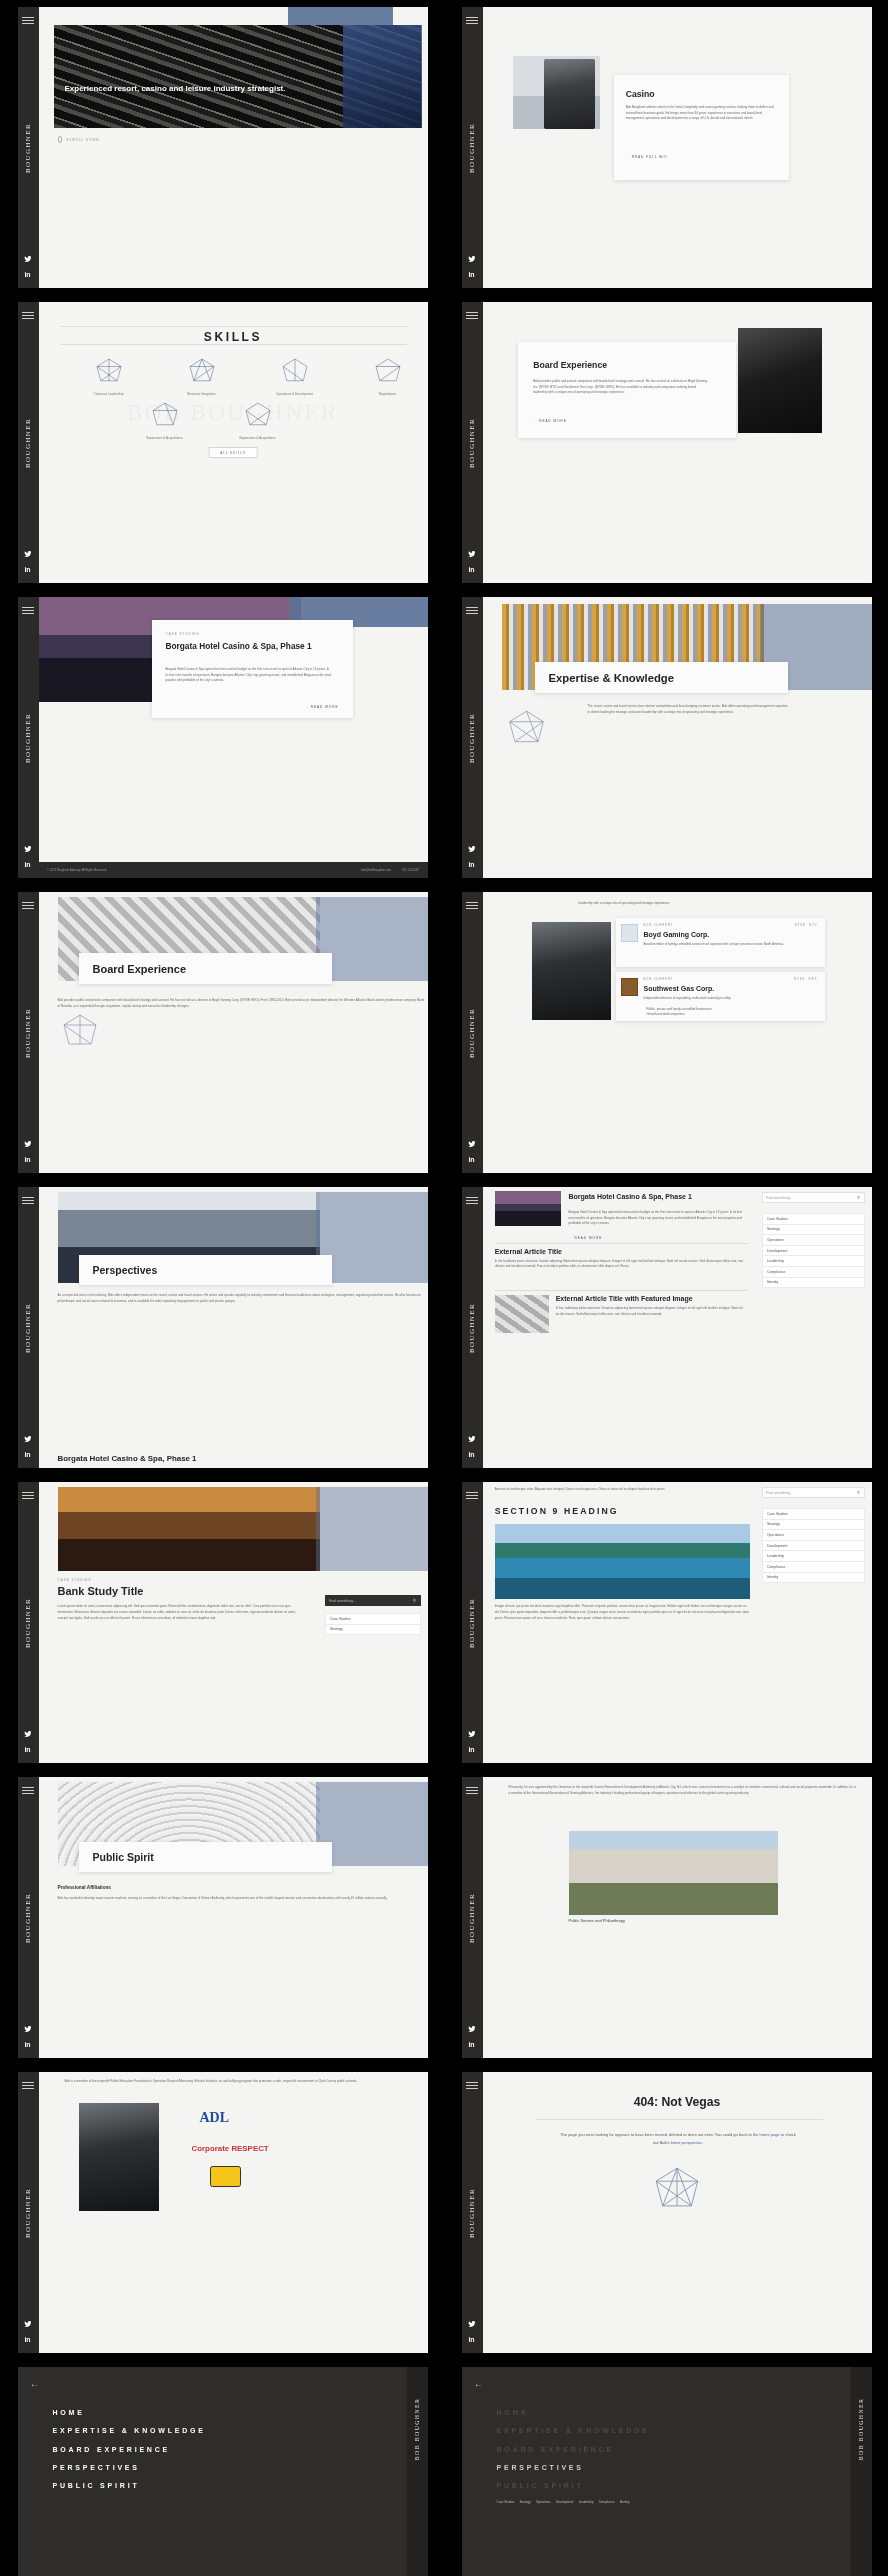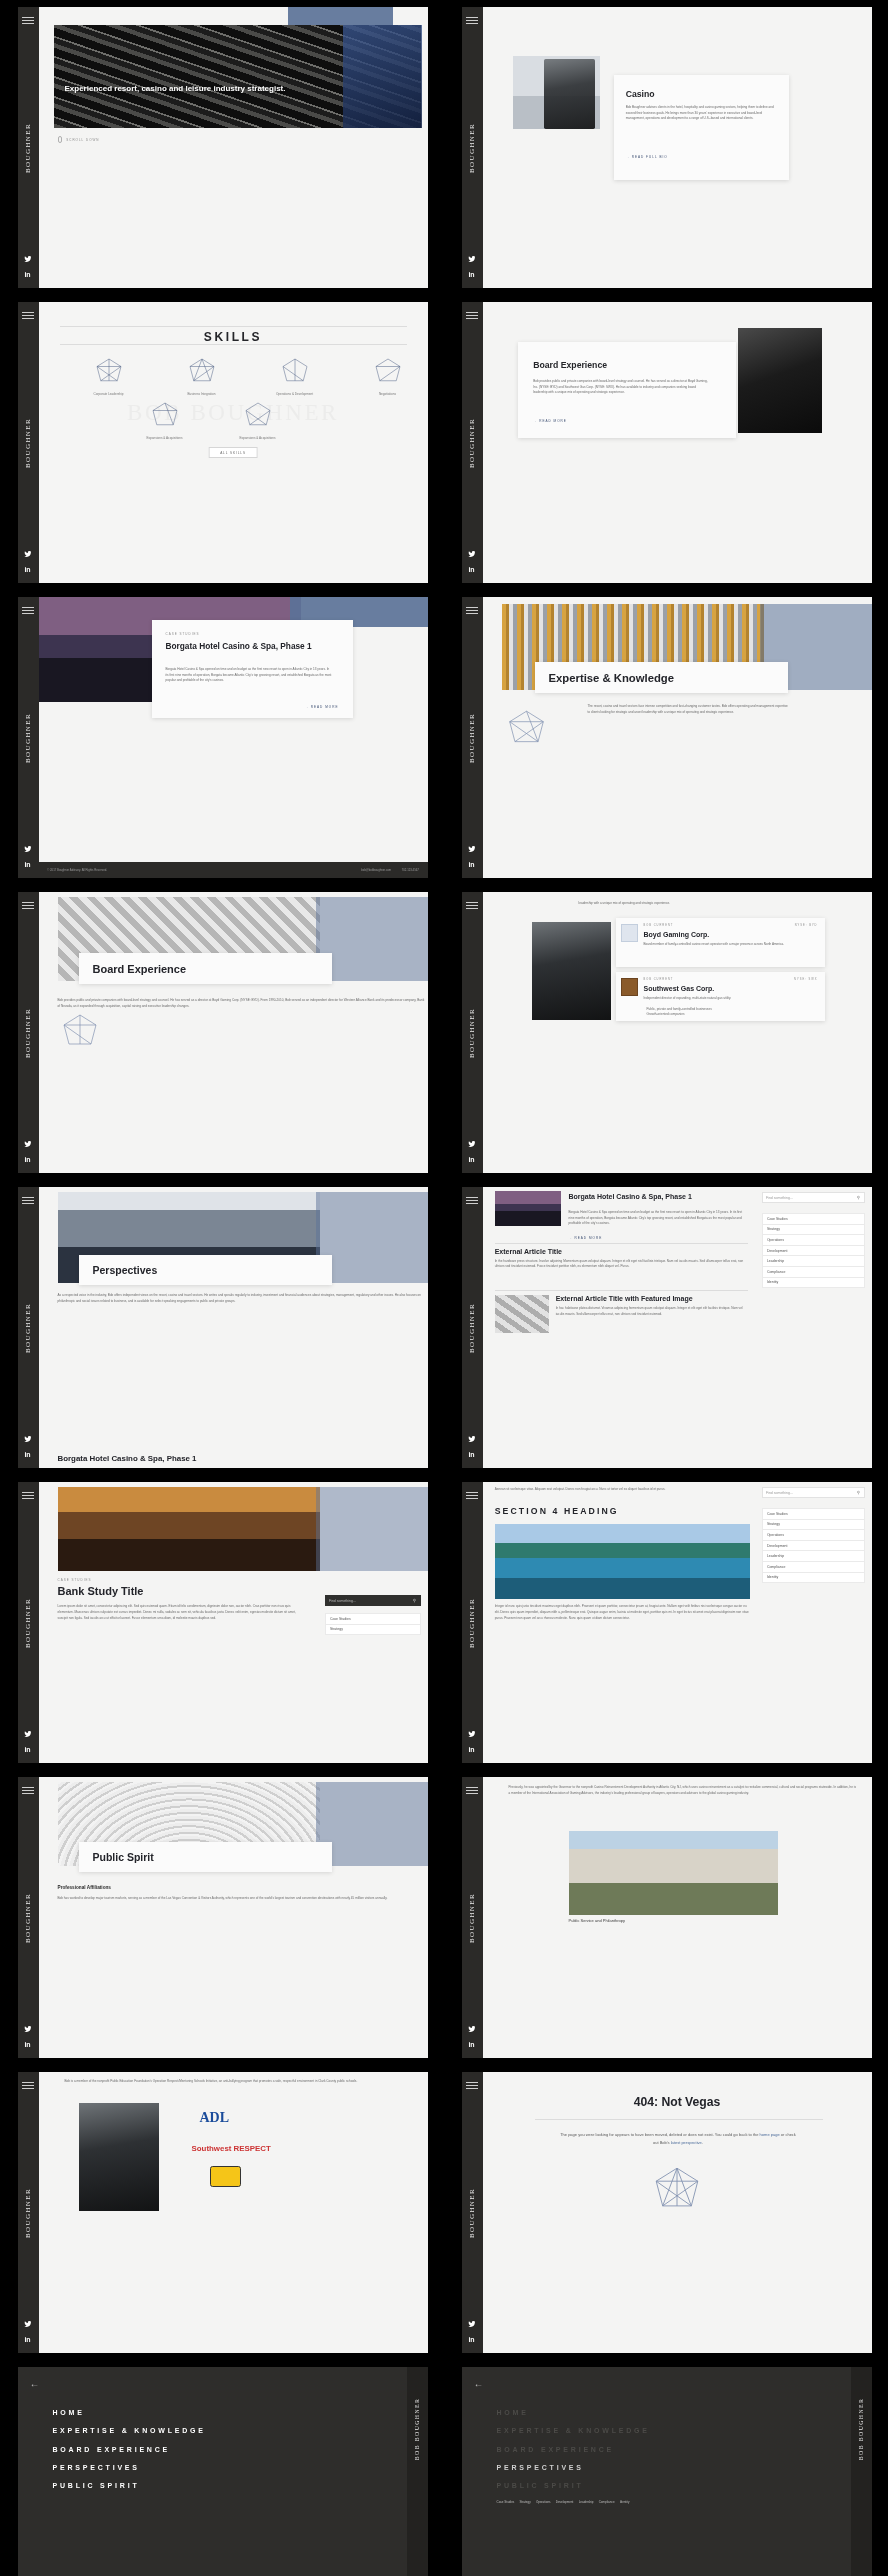--- a/index.html
+++ b/index.html
@@ -652,21 +652,21 @@
           <div class="sic">
               <svg viewBox="0 0 24 24">
                 <path d="M23 3a10.9 10.9 0 0 1-3.14 1.53A4.48 4.48 0 0 0 12 8v1A10.66 10.66 0 0 1 3 4s-4 9 5 13a11.64 11.64 0 0 1-7 2c9 5 20 0 20-11.5a4.5 4.5 0 0 0-.08-.83A7.72 7.72 0 0 0 23 3z"></path>
               </svg>
             </div>
           <div class="sic">in</div>
         </div>
       </div>
       <div class="canvas">
         <div class="tiny" style="position:absolute;left:12.2px;top:5.2px;width:253px;">Aenean sit scelerisque vitae. Aliquam erat volutpat. Donec non feugiat arcu. Nunc ut tortor vel ex aliquet faucibus id et purus.</div>
-        <div style="position:absolute;left:12.2px;top:24.4px;font-size:8.7px;font-weight:bold;letter-spacing:2.1px;color:#23242a;">SECTION 4 HEADING</div>
+        <div style="position:absolute;left:12.2px;top:24.4px;font-size:8.7px;font-weight:bold;letter-spacing:2.1px;color:#23242a;">SECTION 9 HEADING</div>
         <div class="photo img-pool" style="left:12.2px;top:42px;width:255px;height:75px;"></div>
         <div class="tiny" style="position:absolute;left:12.2px;top:122px;width:255px;line-height:1.9;">Integer id nunc quis justo tincidunt maximus eget dapibus nibh. Praesent et quam porttitor, consectetur ipsum at, feugiat ante. Nullam eget velit finibus nisi scelerisque congue auctor eu elit. Donec quis quam imperdiet, aliquam nibh a, pellentesque erat. Quisque augue enim, lacinia at molestie eget, porttitor quis mi. In eget lectus sit amet erat placerat dignissim non vitae purus. Praesent non quam vel arcu rhoncus molestie. Nunc quis quam ut diam dictum consectetur.</div>
 
         <div class="searchbox" style="right:7px;top:5.2px;width:103px;height:11.3px;">
           <span>Find something...</span>
           <span class="mag">⚲</span>
         </div>
         <div class="sidelist" style="right:7px;top:26px;width:103px;">
           <div>Case Studies</div>
           <div>Strategy</div>
@@ -751,21 +751,21 @@
                 <path d="M23 3a10.9 10.9 0 0 1-3.14 1.53A4.48 4.48 0 0 0 12 8v1A10.66 10.66 0 0 1 3 4s-4 9 5 13a11.64 11.64 0 0 1-7 2c9 5 20 0 20-11.5a4.5 4.5 0 0 0-.08-.83A7.72 7.72 0 0 0 23 3z"></path>
               </svg>
             </div>
           <div class="sic">in</div>
         </div>
       </div>
       <div class="canvas">
         <div class="tiny" style="position:absolute;left:26px;top:7px;width:349px;">Bob is a member of the nonprofit Public Education Foundation's Operation Respect/Mentoring Schools Initiative, an anti-bullying program that promotes a safe, respectful environment in Clark County public schools.</div>
         <div class="photo img-man-suit" style="left:40px;top:31px;width:80px;height:108px;"></div>
         <div style="position:absolute;left:161px;top:38px;font-size:14px;font-weight:bold;color:#1b4c9b;font-family:'Liberation Serif',serif;">ADL</div>
-        <div style="position:absolute;left:153px;top:72px;font-size:7.9px;font-weight:bold;color:#c33;"><span>Southwest RESPECT</span></div>
+        <div style="position:absolute;left:153px;top:72px;font-size:7.9px;font-weight:bold;color:#c33;"><span>Corporate RESPECT</span></div>
         <div style="position:absolute;left:171px;top:94px;width:31px;height:21px;background:#f5c518;border-radius:2.6px;border:1.3px solid #333;"></div>
       </div>
     </div>
   </div>
 
   <div class="cell">
     <div class="shot">
       <div class="rail">
         <div class="burger">
             <i></i>

